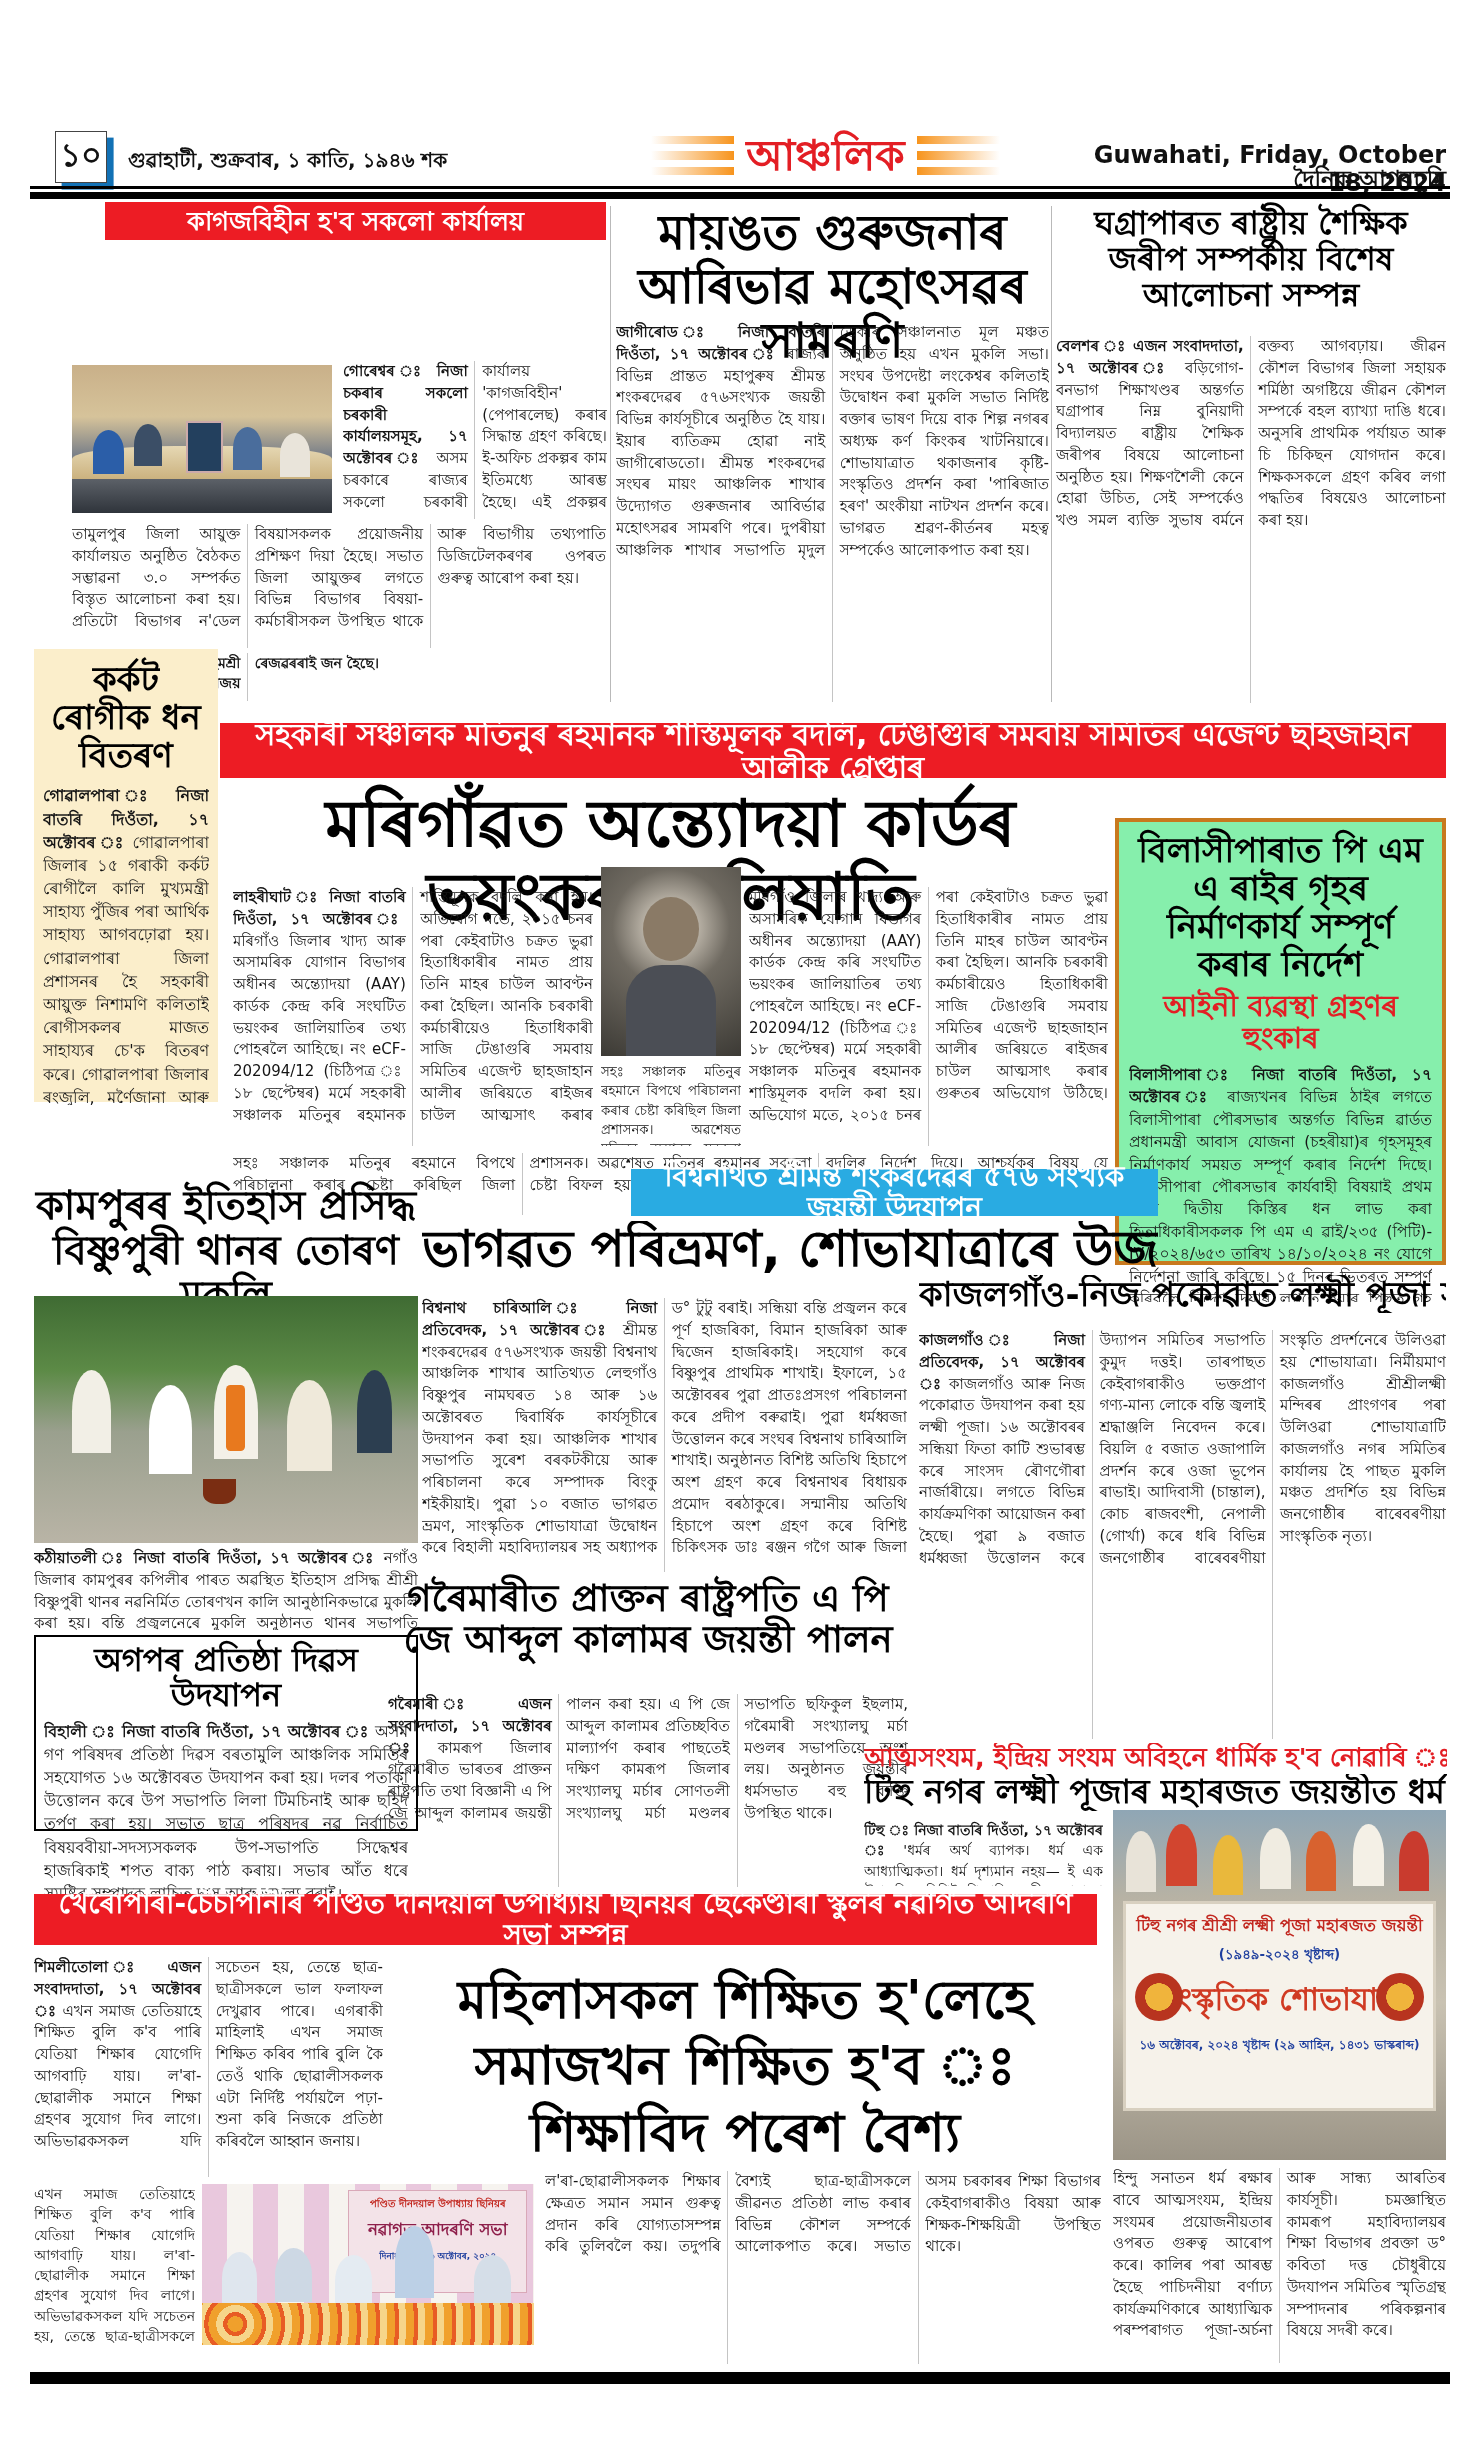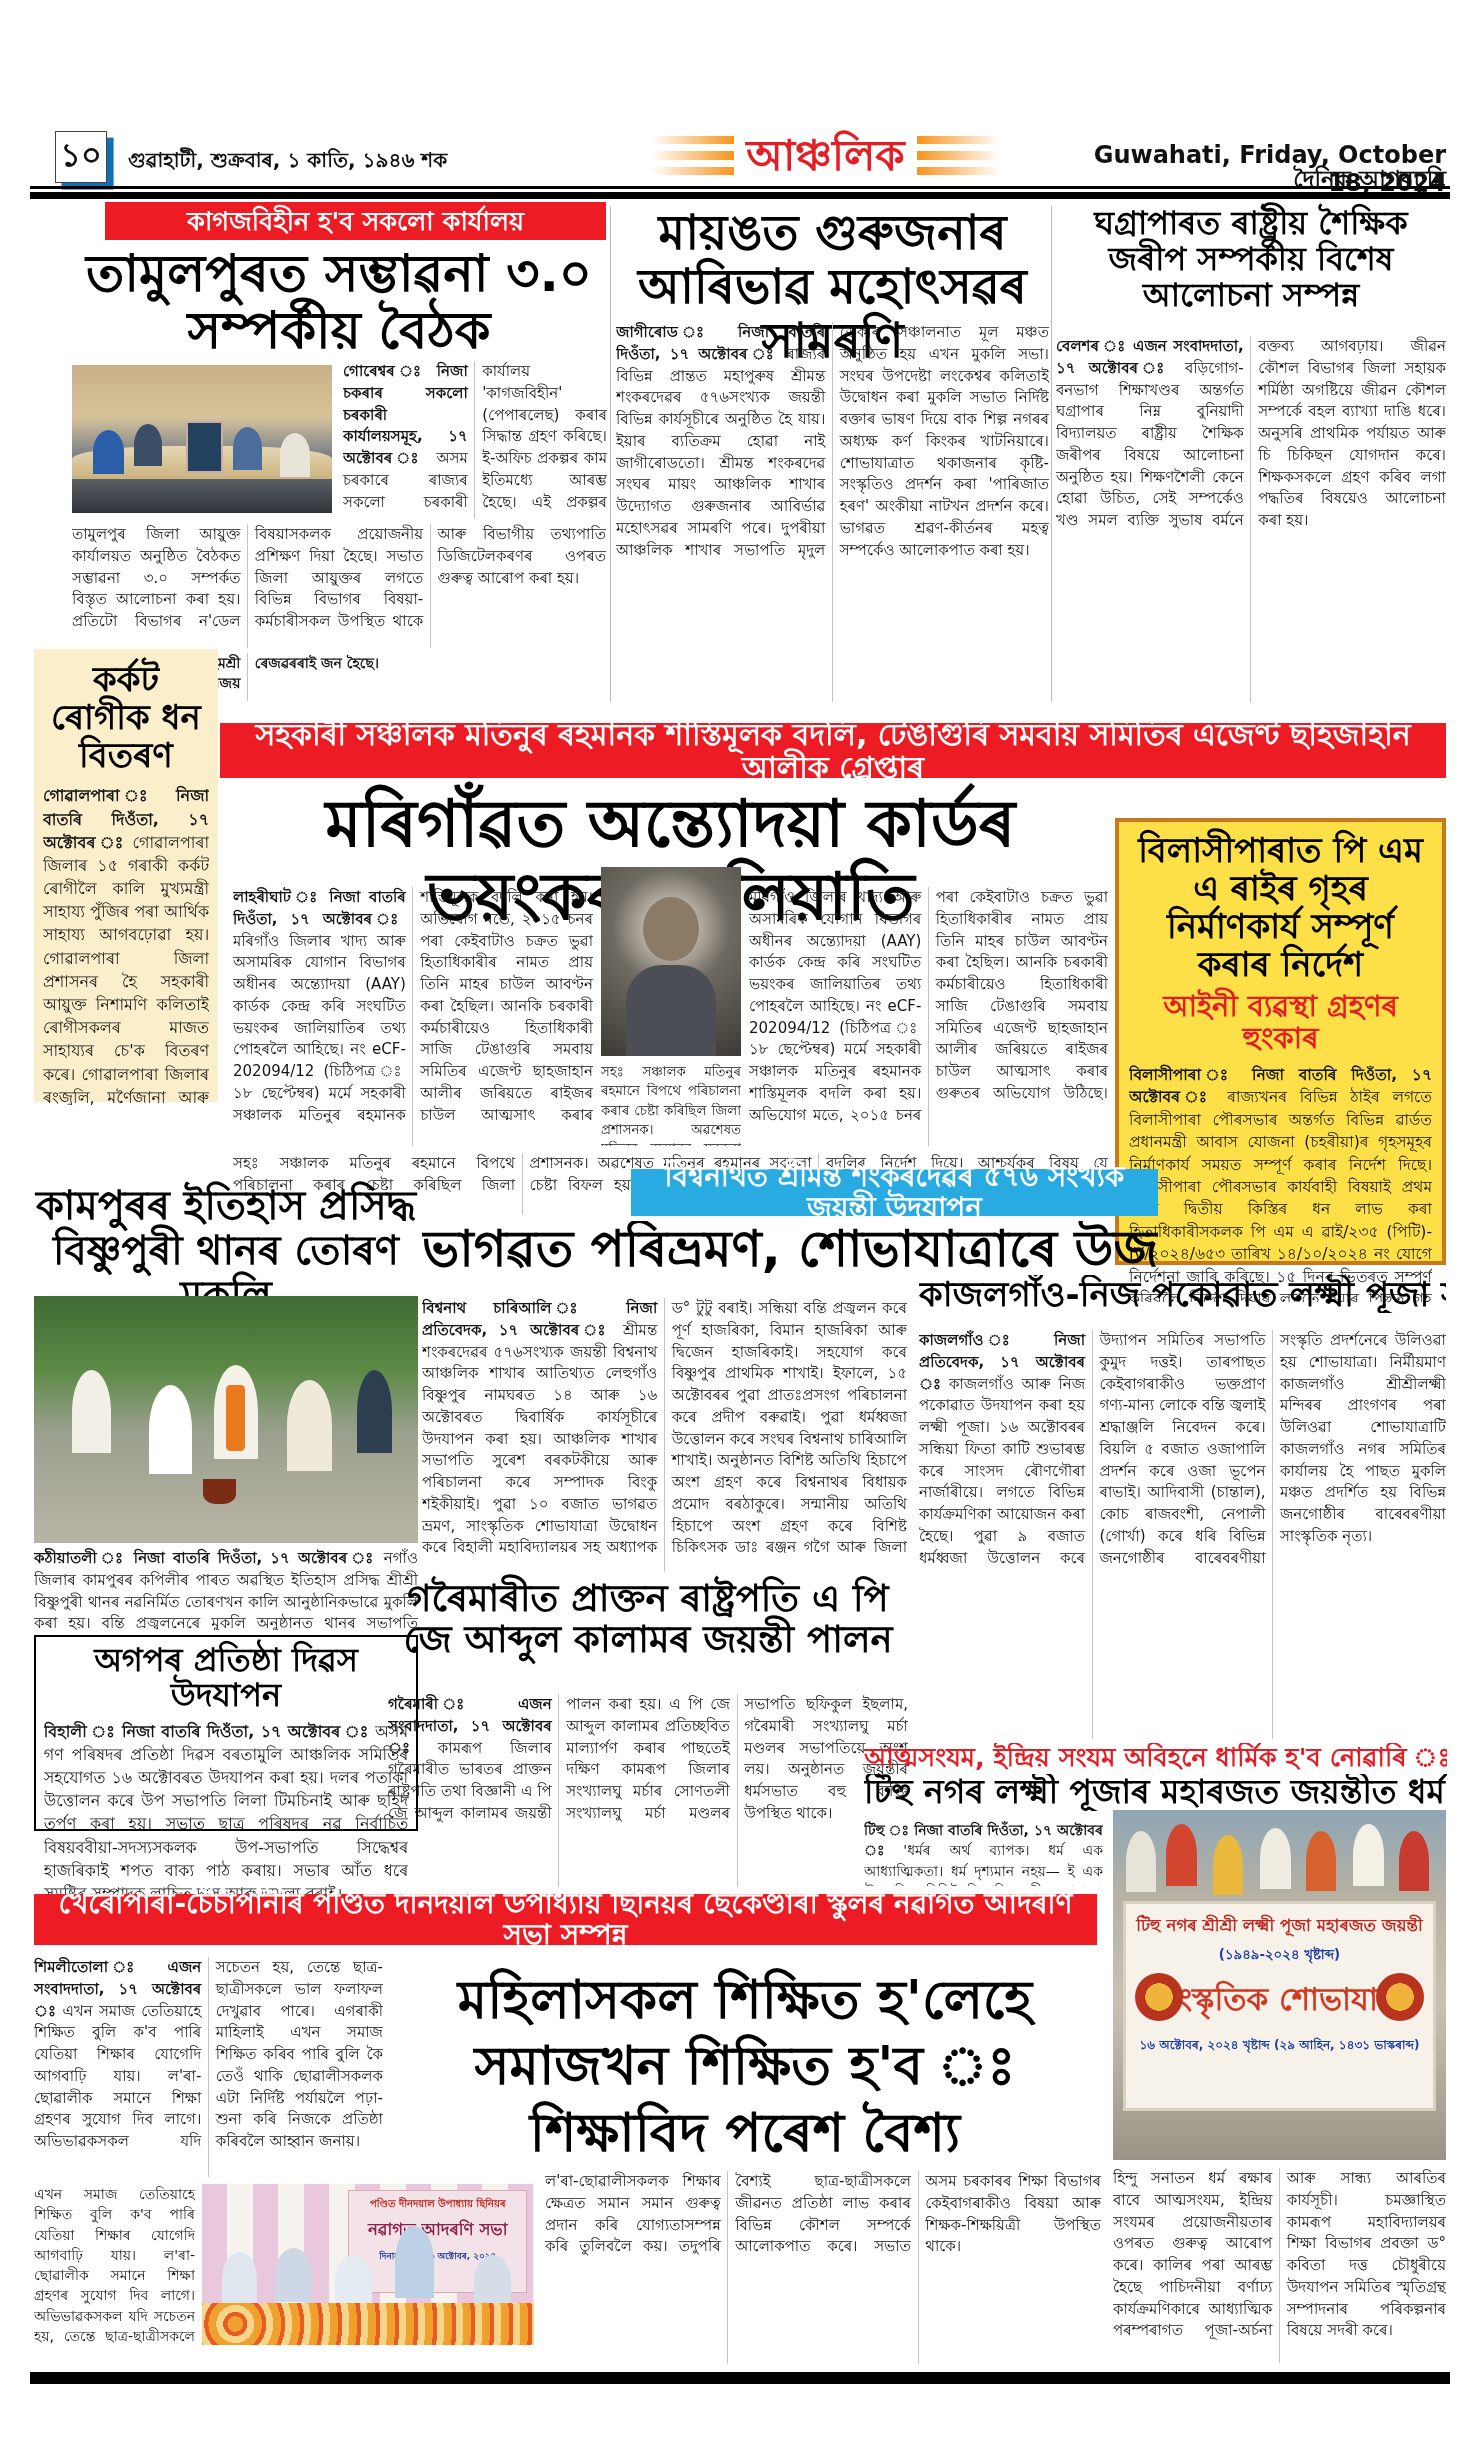--- a/index.html
+++ b/index.html
@@ -45,21 +45,20 @@
     </div>
   </div>
 
   <div class="abs" style="left:1052px;top:141px;width:394px;font-size:24px;font-weight:bold;text-align:right;">Guwahati, Friday, October 18, 2024</div>
   <div class="abs" style="left:1190px;top:161px;width:256px;font-size:23px;font-weight:bold;text-align:right;">দৈনিক আগবঢূমি</div>
 
   <div class="abs rule" style="left:30px;top:186px;width:1420px;height:2.8px;"></div>
   <div class="abs rule" style="left:30px;top:192px;width:1420px;height:6.6px;"></div>
 
   <div class="abs banner banner-red" style="left:105px;top:202px;width:501px;height:38px;font-size:25.5px;">কাগজবিহীন হ'ব সকলো কার্যালয়</div>
-  <div class="abs hl" style="left:72px;top:245px;width:534px;font-size:51px;">তামুলপুৰত সম্ভাৱনা ৩.০ সম্পর্কীয় বৈঠক</div>
 
   <div class="photo" style="left:72px;top:365px;width:260px;height:148px;background:linear-gradient(180deg,#c9b089 0%,#d6c39a 35%,#7d8289 60%,#2f343b 100%);">
     <div class="abs" style="left:0;top:55%;width:100%;height:22%;background:linear-gradient(180deg,#e6d8b4,#cbb27f);border-radius:40% 40% 0 0;"></div>
     <div class="fig" style="left:8%;top:44%;width:31px;height:44px;background:#2b5ea8;"></div>
     <div class="fig" style="left:24%;top:40%;width:28px;height:42px;background:#3b4e66;"></div>
     <div class="fig" style="left:62%;top:42%;width:29px;height:43px;background:#4a6d9c;"></div>
     <div class="fig" style="left:80%;top:46%;width:30px;height:44px;background:#e9e4da;"></div>
     <div class="abs" style="left:44%;top:38%;width:33px;height:48px;background:#23405e;border:2.2px solid #caa;"></div>
   </div>
 
@@ -100,21 +99,21 @@
     <span>মৰিগাঁও জিলাৰ খাদ্য আৰু অসামৰিক যোগান বিভাগৰ অধীনৰ অন্ত্যোদয়া (AAY) কাৰ্ডক কেন্দ্ৰ কৰি সংঘটিত ভয়ংকৰ জালিয়াতিৰ তথ্য পোহৰলৈ আহিছে। নং eCF-202094/12 (চিঠিপত্ৰ ঃ ১৮ ছেপ্টেম্বৰ) মৰ্মে সহকাৰী সঞ্চালক মতিনুৰ ৰহমানক শাস্তিমূলক বদলি কৰা হয়। অভিযোগ মতে, ২০১৫ চনৰ পৰা কেইবাটাও চক্ৰত ভুৱা হিতাধিকাৰীৰ নামত প্ৰায় তিনি মাহৰ চাউল আবণ্টন কৰা হৈছিল। আনকি চৰকাৰী কৰ্মচাৰীয়েও হিতাধিকাৰী সাজি টেঙাগুৰি সমবায় সমিতিৰ এজেণ্ট ছাহজাহান আলীৰ জৰিয়তে ৰাইজৰ চাউল আত্মসাৎ কৰাৰ গুৰুতৰ অভিযোগ উঠিছে। ইয়াক লৈ জিলাখনত তীব্ৰ প্ৰতিক্ৰিয়াৰ সৃষ্টি হৈছে।</span>
   </div>
   <div class="photo" style="left:601px;top:867px;width:140px;height:189px;background:radial-gradient(circle at 50% 32%,#b9b2a6 0 18%,#6f6a61 40%,#3c3a35 100%);">
     <div class="abs" style="left:30%;top:16%;width:40%;height:34%;background:#8a7a66;border-radius:50%;"></div>
     <div class="abs" style="left:18%;top:52%;width:64%;height:48%;background:#4b4e55;border-radius:40% 40% 0 0;"></div>
   </div>
   <div class="abs body-txt" style="left:601px;top:1062px;width:140px;height:84px;font-size:13.3px;">সহঃ সঞ্চালক মতিনুৰ ৰহমানে বিপথে পৰিচালনা কৰাৰ চেষ্টা কৰিছিল জিলা প্ৰশাসনক। অৱশেষত মতিনুৰ ৰহমানৰ সকলো চেষ্টা বিফল হয়। যাৰ বাবে জিলা প্ৰশাসনে বদলিৰ নিৰ্দেশ দিয়ে। আশ্চৰ্যকৰ বিষয় যে জিলাখনৰ ২৯খন সমবায় সমিতিৰ তিনি-চাৰিখনক বাদ দি সকলো সমবায়তে ২০২৪ চনত হঠাতে আদালতত হাজিৰ কৰাই আৰক্ষীয়ে পুনৰ নিজৰ জিম্মাত লৈ সম্প্ৰতি জেৰা অব্যাহত ৰাখিছে।</div>
   <div class="abs body-txt cols2" style="left:749px;top:887px;width:359px;height:259px;">মৰিগাঁও জিলাৰ খাদ্য আৰু অসামৰিক যোগান বিভাগৰ অধীনৰ অন্ত্যোদয়া (AAY) কাৰ্ডক কেন্দ্ৰ কৰি সংঘটিত ভয়ংকৰ জালিয়াতিৰ তথ্য পোহৰলৈ আহিছে। নং eCF-202094/12 (চিঠিপত্ৰ ঃ ১৮ ছেপ্টেম্বৰ) মৰ্মে সহকাৰী সঞ্চালক মতিনুৰ ৰহমানক শাস্তিমূলক বদলি কৰা হয়। অভিযোগ মতে, ২০১৫ চনৰ পৰা কেইবাটাও চক্ৰত ভুৱা হিতাধিকাৰীৰ নামত প্ৰায় তিনি মাহৰ চাউল আবণ্টন কৰা হৈছিল। আনকি চৰকাৰী কৰ্মচাৰীয়েও হিতাধিকাৰী সাজি টেঙাগুৰি সমবায় সমিতিৰ এজেণ্ট ছাহজাহান আলীৰ জৰিয়তে ৰাইজৰ চাউল আত্মসাৎ কৰাৰ গুৰুতৰ অভিযোগ উঠিছে। ইয়াক লৈ জিলাখনত তীব্ৰ প্ৰতিক্ৰিয়াৰ সৃষ্টি হৈছে।</div>
   <div class="abs body-txt cols3" style="left:233px;top:1153px;width:875px;height:62px;">সহঃ সঞ্চালক মতিনুৰ ৰহমানে বিপথে পৰিচালনা কৰাৰ চেষ্টা কৰিছিল জিলা প্ৰশাসনক। অৱশেষত মতিনুৰ ৰহমানৰ সকলো চেষ্টা বিফল হয়। যাৰ বাবে জিলা প্ৰশাসনে বদলিৰ নিৰ্দেশ দিয়ে। আশ্চৰ্যকৰ বিষয় যে জিলাখনৰ ২৯খন সমবায় সমিতিৰ তিনি-চাৰিখনক বাদ দি সকলো সমবায়তে ২০২৪ চনত হঠাতে আদালতত হাজিৰ কৰাই আৰক্ষীয়ে পুনৰ নিজৰ জিম্মাত লৈ সম্প্ৰতি জেৰা অব্যাহত ৰাখিছে।</div>
 
-  <div class="abs" style="left:1115px;top:818px;width:331px;height:447px;border:4.4px solid #c8791e;box-sizing:border-box;padding:8.9px 10px;background:#fde047;">
+  <div class="abs" style="left:1115px;top:818px;width:331px;height:447px;border:4.4px solid #c8791e;box-sizing:border-box;padding:8.9px 10px;background:#86efac;">
     <div class="hl" style="font-size:34px;margin-bottom:7.8px;">বিলাসীপাৰাত পি এম এ ৰাইৰ গৃহৰ নির্মাণকার্য সম্পূর্ণ কৰাৰ নির্দেশ</div>
     <div class="kicker-red-text" style="font-size:29px;margin-bottom:8.9px;">আইনী ব্যৱস্থা গ্ৰহণৰ হুংকাৰ</div>
     <div class="body-txt" style="font-size:15.5px;height:238px;">
       <span class="dateline">বিলাসীপাৰা ঃ নিজা বাতৰি দিওঁতা, ১৭ অক্টোবৰ ঃ</span>
       <span>ৰাজ্যখনৰ বিভিন্ন ঠাইৰ লগতে বিলাসীপাৰা পৌৰসভাৰ অন্তৰ্গত বিভিন্ন ৱাৰ্ডত প্ৰধানমন্ত্ৰী আবাস যোজনা (চহৰীয়া)ৰ গৃহসমূহৰ নিৰ্মাণকাৰ্য সময়ত সম্পূৰ্ণ কৰাৰ নিৰ্দেশ দিছে। বিলাসীপাৰা পৌৰসভাৰ কাৰ্যবাহী বিষয়াই প্ৰথম আৰু দ্বিতীয় কিস্তিৰ ধন লাভ কৰা হিতাধিকাৰীসকলক পি এম এ ৱাই/২৩৫ (পিটি)-IV/২০২৪/৬৫৩ তাৰিখ ১৪/১০/২০২৪ নং যোগে নিৰ্দেশনা জাৰি কৰিছে। ১৫ দিনৰ ভিতৰত সম্পূৰ্ণ কৰিবলৈ নিৰ্দেশ দিয়াৰ লগতে ইয়াৰ পিছত গৃহ নিৰ্মাণ সম্পূৰ্ণ নকৰিলে আইনী ব্যৱস্থা গ্ৰহণ কৰা হ'ব বুলি জানিবলৈ দিয়ে।</span>
     </div>
   </div>
 
   <div class="abs hl" style="left:34px;top:1183px;width:384px;font-size:40px;">কামপুৰৰ ইতিহাস প্ৰসিদ্ধ বিষ্ণুপুৰী থানৰ তোৰণ মুকলি</div>
   <div class="photo" style="left:34px;top:1296px;width:384px;height:247px;background:linear-gradient(180deg,#3f6b33 0%,#5c8a46 30%,#9aa08e 55%,#b9b4a6 100%);">

